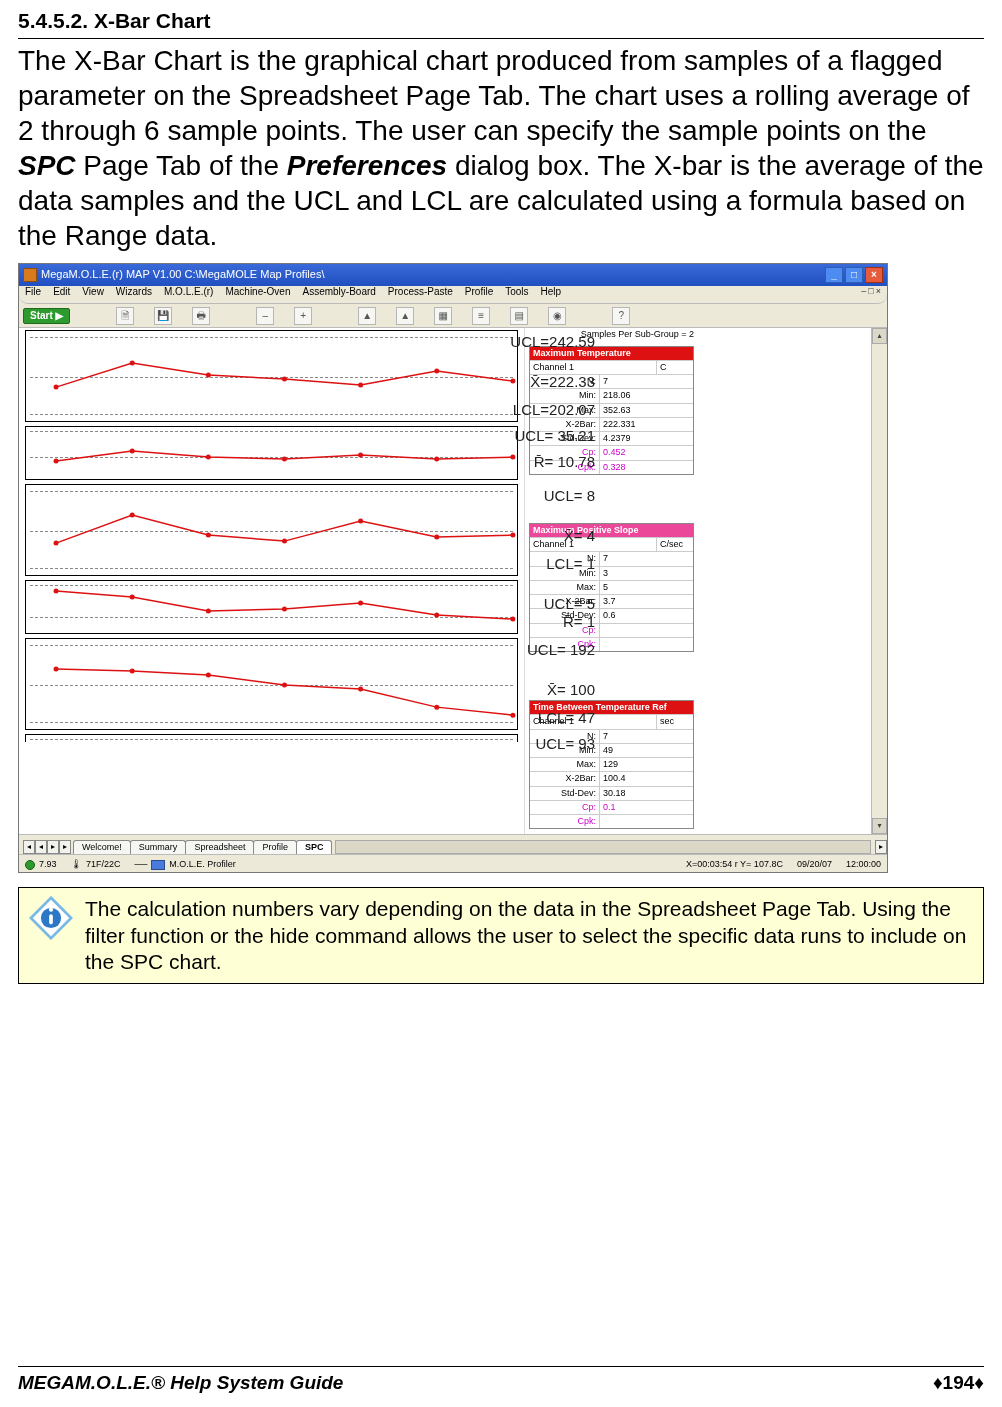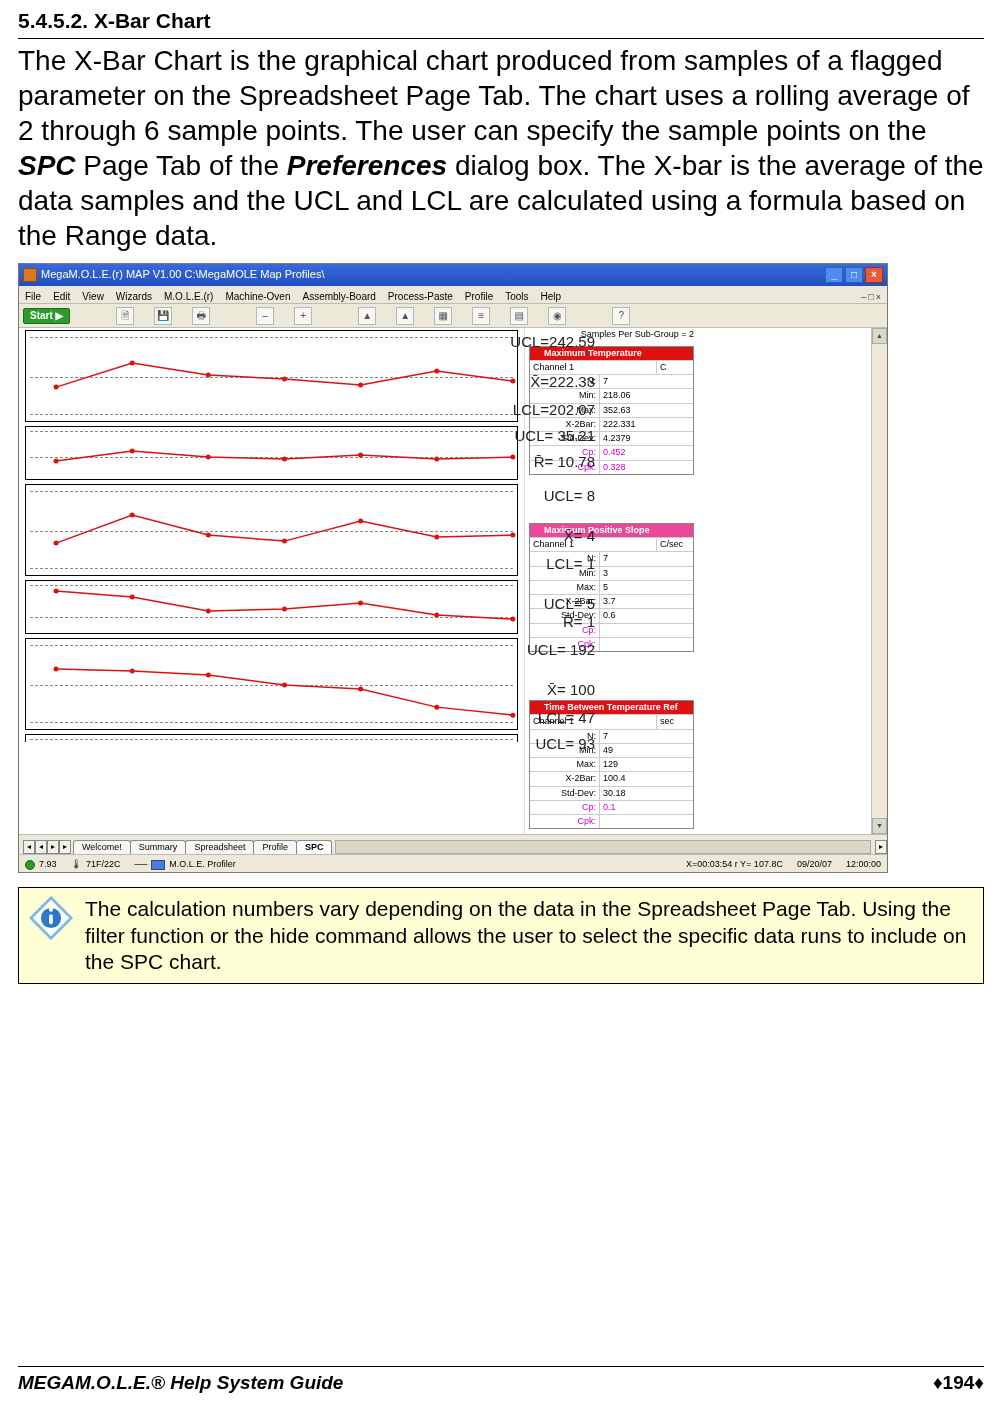--- a/index.html
+++ b/index.html
@@ -52,24 +52,25 @@
   .titlebar .tb-btns { margin-left:auto; display:flex; gap:2px;}
   .tb-btn { width:18px;height:16px;display:flex;align-items:center;justify-content:center;font-size:10px;font-weight:bold;}
   .tb-min{background:#4e8bf0;border:1px solid #2a5fb3;color:#fff;}
   .tb-max{background:#4e8bf0;border:1px solid #2a5fb3;color:#fff;}
   .tb-close{background:#e55b3b;border:1px solid #a03014;color:#fff;}
   .menubar {
     height: 18px;
     background: #ece9d8;
     border-bottom: 1px solid #bbb;
     display:flex;
-    align-items:flex-end;
+    align-items:flex-start;
     padding: 0 6px;
     gap: 12px;
     font-size:10px;
+    border-radius:9px;
   }
   .mdi-btns{ margin-left:auto; display:flex; gap:2px; font-size:9px;color:#333;}
   .toolbar {
     height: 24px;
     background: #ece9d8;
     border-bottom:1px solid #bbb;
     display:flex;
     align-items:center;
     padding:0 4px;
     gap:20px;
@@ -86,21 +87,21 @@
   .vscroll{width:16px;background:#ece9d8;border-left:1px solid #bbb;display:flex;flex-direction:column;}
   .vscroll .ar{height:16px;background:#dcd8c8;border:1px solid #aaa;display:flex;align-items:center;justify-content:center;font-size:8px;color:#444;}
   .vscroll .tr{flex:1;}
   .chart-block{border:1px solid #000;margin:2px 6px;position:relative;background:#fff;}
   .cb-lg{height:92px;}
   .cb-sm{height:54px;}
   .chart-block .dash{position:absolute;left:4px;right:4px;border-top:1px dashed #888;}
   .chart-block svg{position:absolute;inset:0;}
   .lbl{position:absolute;font-size:15px;color:#222;white-space:nowrap;}
   .stats-box{border:1px solid #888;margin:4px;font-size:9px;}
-  .stats-hdr{background:#d11;color:#fff;padding:1px 14px;font-weight:bold;}
+  .stats-hdr{background:#d11;color:#fff;padding:1px 3px;font-weight:bold;}
   .stats-row{display:flex;border-top:1px solid #ccc;}
   .stats-row div{padding:1px 3px;}
   .stats-k{width:70px;text-align:right;border-right:1px solid #ccc;}
   .stats-v{flex:1;}
   .sub-hdr{display:flex;border-top:1px solid #ccc;}
   .sub-hdr div{padding:1px 3px;}
   .sb-l{border-right:1px solid #ccc;}
   .cp{color:#c0c;}
   
   .tabbar{height:20px;background:#ece9d8;display:flex;align-items:flex-end;padding-left:4px;font-size:9px;border-top:1px solid #bbb;}

